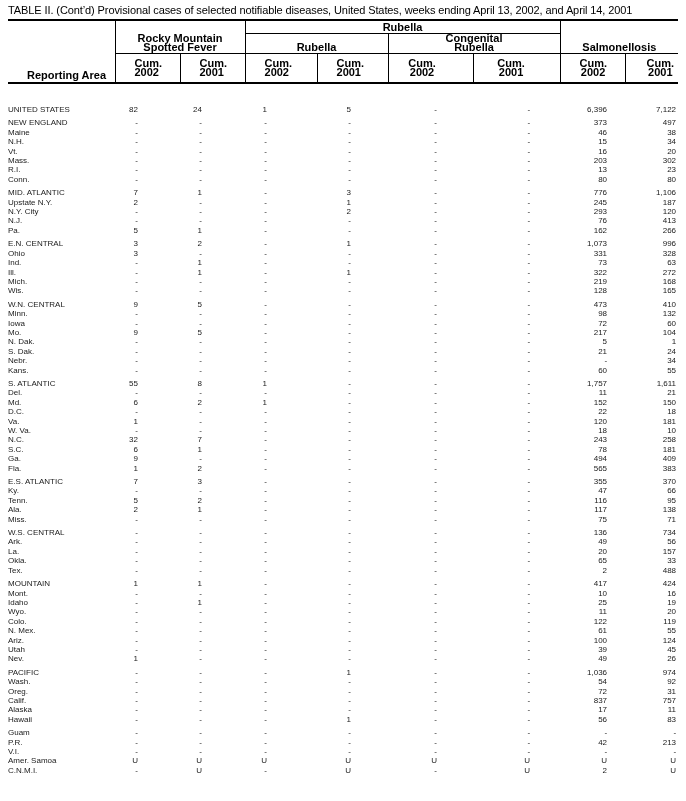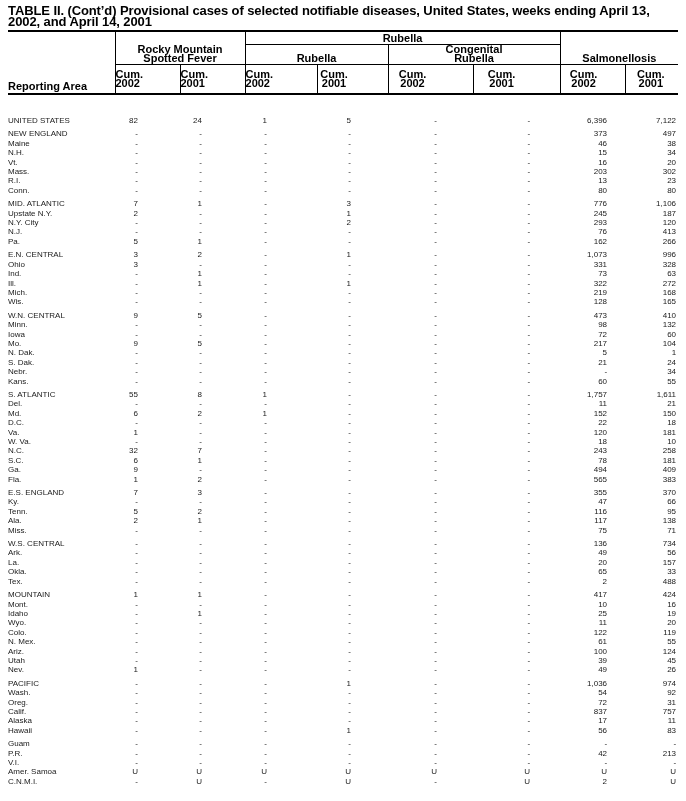--- a/index.html
+++ b/index.html
@@ -11,22 +11,22 @@
     width: 686px;
     height: 801px;
     overflow: hidden;
     font-family: "Liberation Sans", sans-serif;
     color: #1a1a1a;
   }
   .page {
     padding: 5px 8px 0 8px;
   }
   .title {
-    font-weight: bold;
-    font-size: 13px;
+    font-weight: normal;
+    font-size: 11px;
     line-height: 11px;
     letter-spacing: -0.1px;
     color: #000;
   }
   table.mmwr {
     border-collapse: collapse;
     table-layout: fixed;
     width: 670px;
     margin-top: 3px;
     border-top: 2px solid #000;
@@ -50,21 +50,21 @@
     text-align: center;
     vertical-align: bottom;
   }
   tr.h1 { height: 13px; }
   tr.h2 { height: 20px; }
   tr.h3 { height: 30px; }
   .b-r { border-right: 1px solid #000; }
   .b-b { border-bottom: 1px solid #000; }
   .prewrap { white-space: pre-line; }
   tr.h1 th, tr.h2 th { padding-bottom: 1px; }
-  tr.h3 th { border-bottom: 2px solid #000; }
+  tr.h3 th { border-bottom: 2px solid #000; padding-left: 19px; }
   th.area-head {
     text-align: left;
     vertical-align: bottom;
     padding-bottom: 2px;
   }
   tr.h3 th.cum { vertical-align: middle; }
   tr.h3 th:nth-child(2) { padding-right: 42px; }
   tr.h3 th:nth-child(3) { padding-right: 43px; }
   tr.h3 th:nth-child(4) { padding-right: 50px; }
   tr.h3 th:nth-child(5) { padding-right: 37px; }
@@ -604,21 +604,21 @@
           <td>-</td>
           <td>-</td>
           <td>-</td>
           <td>565</td>
           <td>383</td>
         </tr>
         <tr class="gap">
           <td colspan="9"></td>
         </tr>
         <tr>
-          <th scope="row">E.S. ENGLAND</th>
+          <th scope="row">E.S. ATLANTIC</th>
           <td>7</td>
           <td>3</td>
           <td>-</td>
           <td>-</td>
           <td>-</td>
           <td>-</td>
           <td>355</td>
           <td>370</td>
         </tr>
         <tr>

